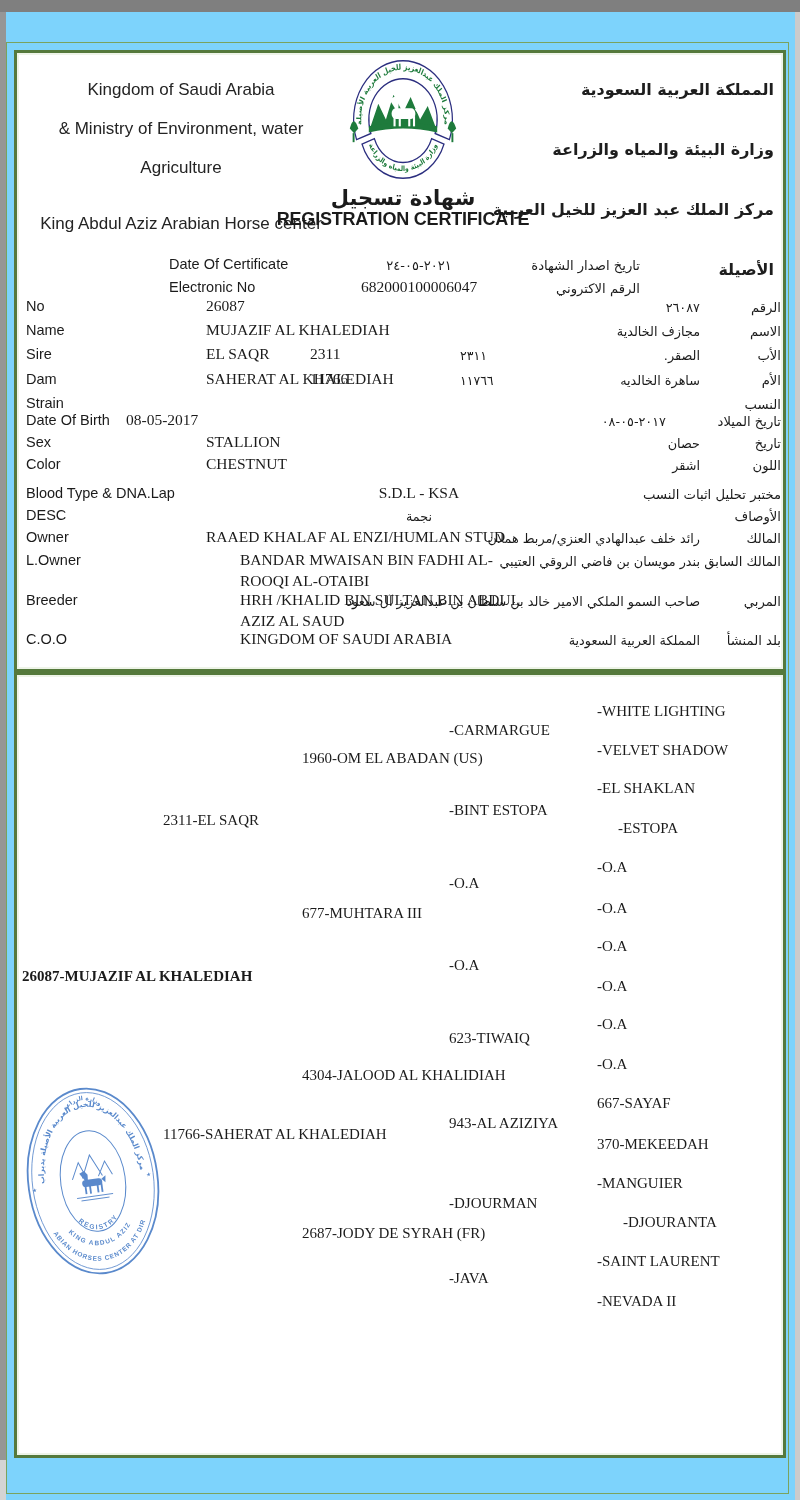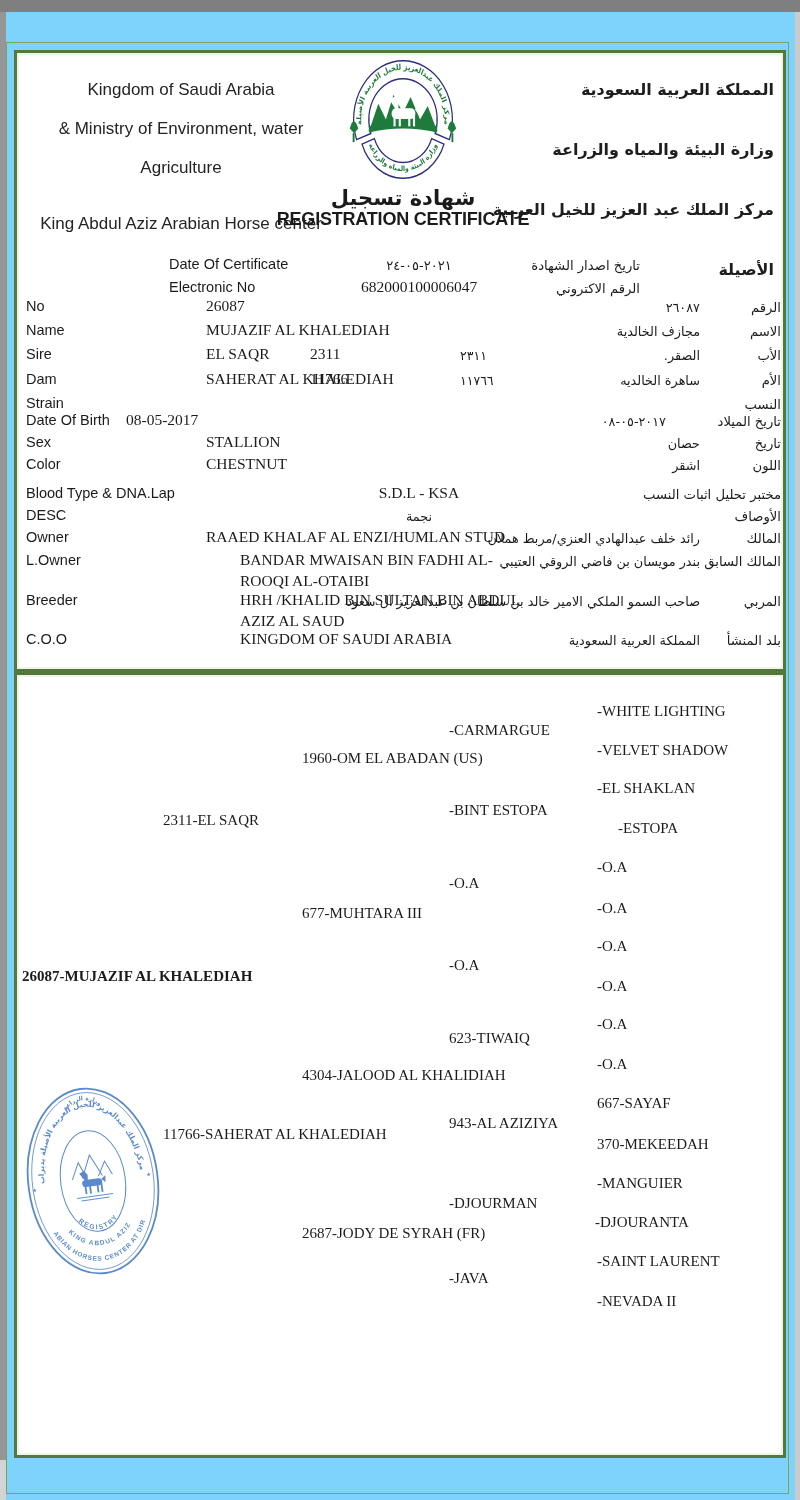--- a/index.html
+++ b/index.html
@@ -240,21 +240,21 @@
       <span class="ped-entry" style="left: 597px; top: 820px; margin-left: 21px;">-ESTOPA</span>
       <span class="ped-entry" style="left: 597px; top: 859px;">-O.A</span>
       <span class="ped-entry" style="left: 597px; top: 900px;">-O.A</span>
       <span class="ped-entry" style="left: 597px; top: 938px;">-O.A</span>
       <span class="ped-entry" style="left: 597px; top: 978px;">-O.A</span>
       <span class="ped-entry" style="left: 597px; top: 1016px;">-O.A</span>
       <span class="ped-entry" style="left: 597px; top: 1056px;">-O.A</span>
       <span class="ped-entry" style="left: 597px; top: 1095px;">667-SAYAF</span>
       <span class="ped-entry" style="left: 597px; top: 1136px;">370-MEKEEDAH</span>
       <span class="ped-entry" style="left: 597px; top: 1175px;">-MANGUIER</span>
-      <span class="ped-entry" style="left: 595px; top: 1214px; text-align: center;">-DJOURANTA</span>
+      <span class="ped-entry" style="left: 623px; top: 1214px; text-align: center;">-DJOURANTA</span>
       <span class="ped-entry" style="left: 597px; top: 1253px;">-SAINT LAURENT</span>
       <span class="ped-entry" style="left: 597px; top: 1293px;">-NEVADA II</span>
     </div>
 
   <svg id="stamp-svg" viewBox="0 0 140 200">
     <defs>
       <path id="st-outer" d="M 28.4 137 A 48 74 0 1 1 111.6 137" fill="none"></path>
       <path id="st-reg" d="M 46 132 A 30 40 0 0 0 94 132" fill="none"></path>
       <path id="st-king" d="M 34 140 A 44 56 0 0 0 106 140" fill="none"></path>
       <path id="st-center" d="M 24 146 A 54 70 0 0 0 116 146" fill="none"></path>

